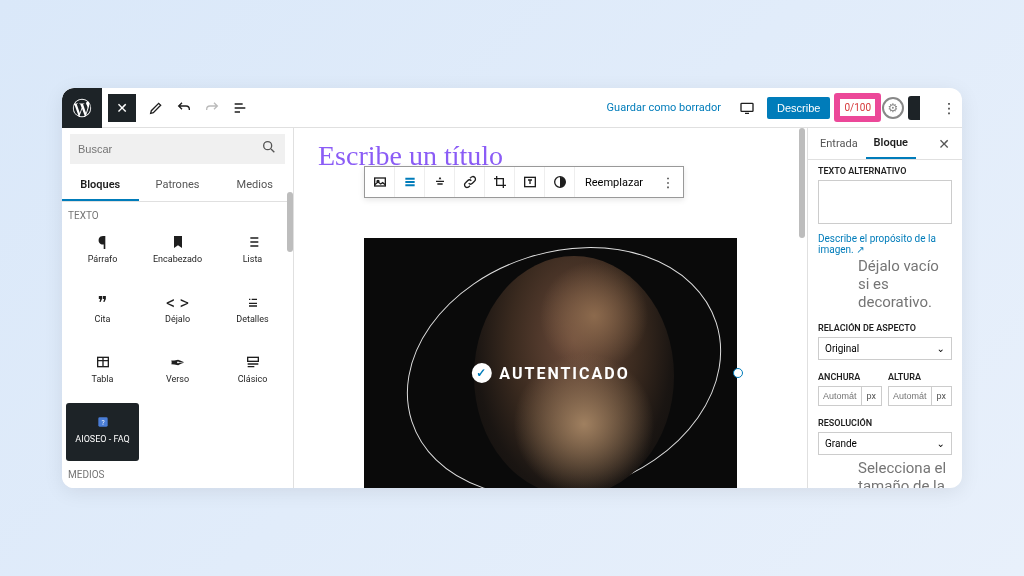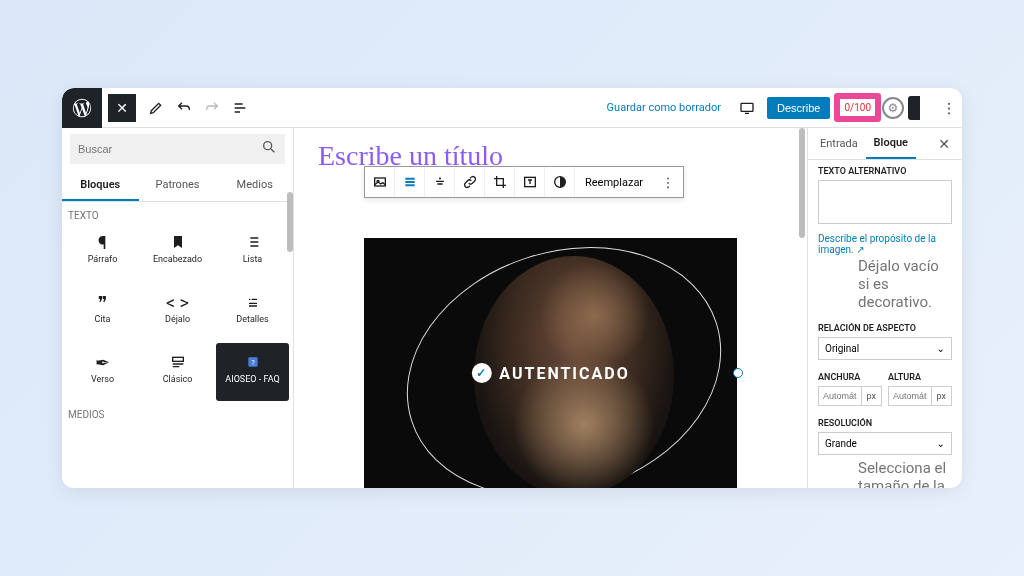--- a/index.html
+++ b/index.html
@@ -180,20 +180,29 @@
             </div>
           <div class="block-item">
               <div class="bi">
                 <svg class="ico" viewBox="0 0 24 24" fill="none" stroke="currentColor" stroke-width="2">
                   <path d="M6 8h2M10 8h8M6 14h12M6 18h12"></path>
                 </svg>
               </div>
               <div class="lab">Detalles</div>
             </div>
           <div class="block-item">
+              <div class="bi">
+                <svg class="ico" viewBox="0 0 24 24" fill="none" stroke="currentColor" stroke-width="2">
+                  <rect x="4" y="5" width="16" height="14"></rect>
+                  <path d="M4 10h16M12 5v14"></path>
+                </svg>
+              </div>
+              <div class="lab">Tabla</div>
+            </div>
+          <div class="block-item">
               <div class="bi">✒</div>
               <div class="lab">Verso</div>
             </div>
           <div class="block-item">
               <div class="bi">
                 <svg class="ico" viewBox="0 0 24 24" fill="none" stroke="currentColor" stroke-width="2">
                   <rect x="4" y="5" width="16" height="6"></rect>
                   <path d="M4 15h16M4 19h10"></path>
                 </svg>
               </div>

